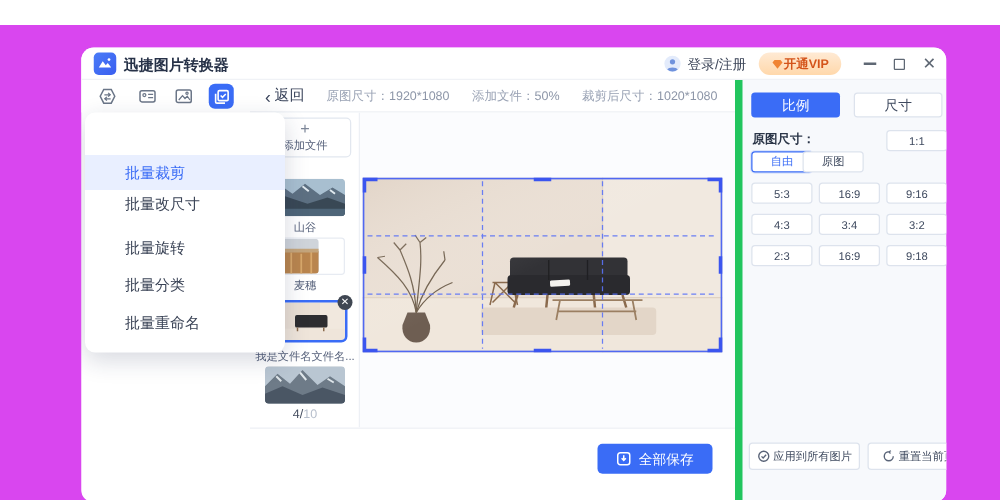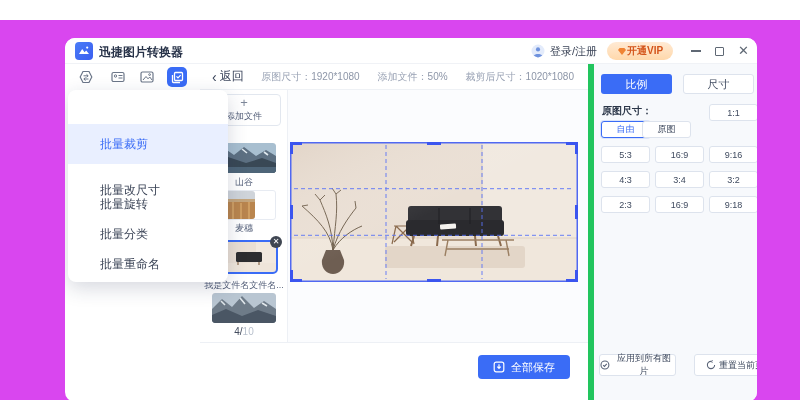--- a/index.html
+++ b/index.html
@@ -81,21 +81,21 @@
   .ratio-btn.sel { border-color:#3a6cf6; color:#3a6cf6; box-shadow:0 0 0 1px rgba(58,108,246,.15); }
   .panel-btn { position:absolute; top:290px; height:22px; background:#fff; border:1px solid #dde3ed;
                border-radius:3px; font-size:9px; color:#3f4a5f; display:flex; align-items:center;
                justify-content:center; gap:3px; cursor:pointer; font-family:inherit; }
 
   
   .dropdown { position:absolute; left:3px; top:52px; width:160px; height:192px; background:#fff;
               border-radius:8px; box-shadow:0 6px 20px rgba(30,40,80,.18); z-index:10; }
   .dd-header { position:absolute; left:0; top:8px; width:100%; height:26px; display:flex; align-items:center; }
   .dd-title { position:absolute; left:32px; font-size:12px; font-weight:bold; color:#242e40; }
-  .dd-item { position:absolute; left:0; width:100%; height:40px; display:flex; align-items:center;
+  .dd-item { position:absolute; left:0; width:100%; height:28px; display:flex; align-items:center;
              padding-left:32px; font-size:12px; color:#3a4356; cursor:pointer; }
   .dd-item.active { background:#e9efff; color:#3a6cf6; }
 </style>
 </head>
 <body>
 
 <div class="stage">
   <div class="window">
 
     <div class="titlebar">
@@ -312,38 +312,38 @@
       <button class="ratio-btn" style="left:7px;top:82px">5:3</button>
       <button class="ratio-btn" style="left:61px;top:82px">16:9</button>
       <button class="ratio-btn" style="left:115px;top:82px">9:16</button>
       <button class="ratio-btn" style="left:7px;top:107px">4:3</button>
       <button class="ratio-btn" style="left:61px;top:107px">3:4</button>
       <button class="ratio-btn" style="left:115px;top:107px">3:2</button>
       <button class="ratio-btn" style="left:7px;top:132px">2:3</button>
       <button class="ratio-btn" style="left:61px;top:132px">16:9</button>
       <button class="ratio-btn" style="left:115px;top:132px">9:18</button>
 
-      <button class="panel-btn" style="left:5px;width:77px">
+      <button class="panel-btn" style="left:5px;width:89px">
         <svg width="10" height="10" viewBox="0 0 10 10" fill="none" stroke="#5a6478" stroke-width="1.1">
             <circle cx="5" cy="5" r="4"></circle>
             <path d="M3.2 5.1 L4.5 6.4 L6.9 3.8"></path>
           </svg>
         <span>应用到所有图片</span>
       </button>
       <button class="panel-btn" style="left:100px;width:82px">
         <svg width="10" height="10" viewBox="0 0 10 10" fill="none" stroke="#5a6478" stroke-width="1.1">
             <path d="M8.6 5 A3.6 3.6 0 1 1 5 1.4"></path>
             <path d="M5 1.4 L6.8 0.6 M5 1.4 L6.4 2.8" stroke-width="1"></path>
           </svg>
         <span>重置当前页</span>
       </button>
     </div>
 
     <div class="dropdown">
       <div class="dd-item active" style="top:34px">批量裁剪</div>
-      <div class="dd-item" style="top:80px">批量改尺寸</div>
+      <div class="dd-item" style="top:59px">批量改尺寸</div>
       <div class="dd-item" style="top:124px">批量分类</div>
       <div class="dd-item" style="top:94px">批量旋转</div>
       <div class="dd-item" style="top:154px">批量重命名</div>
     </div>
 
   </div>
 </div>
 
 </body></html>

